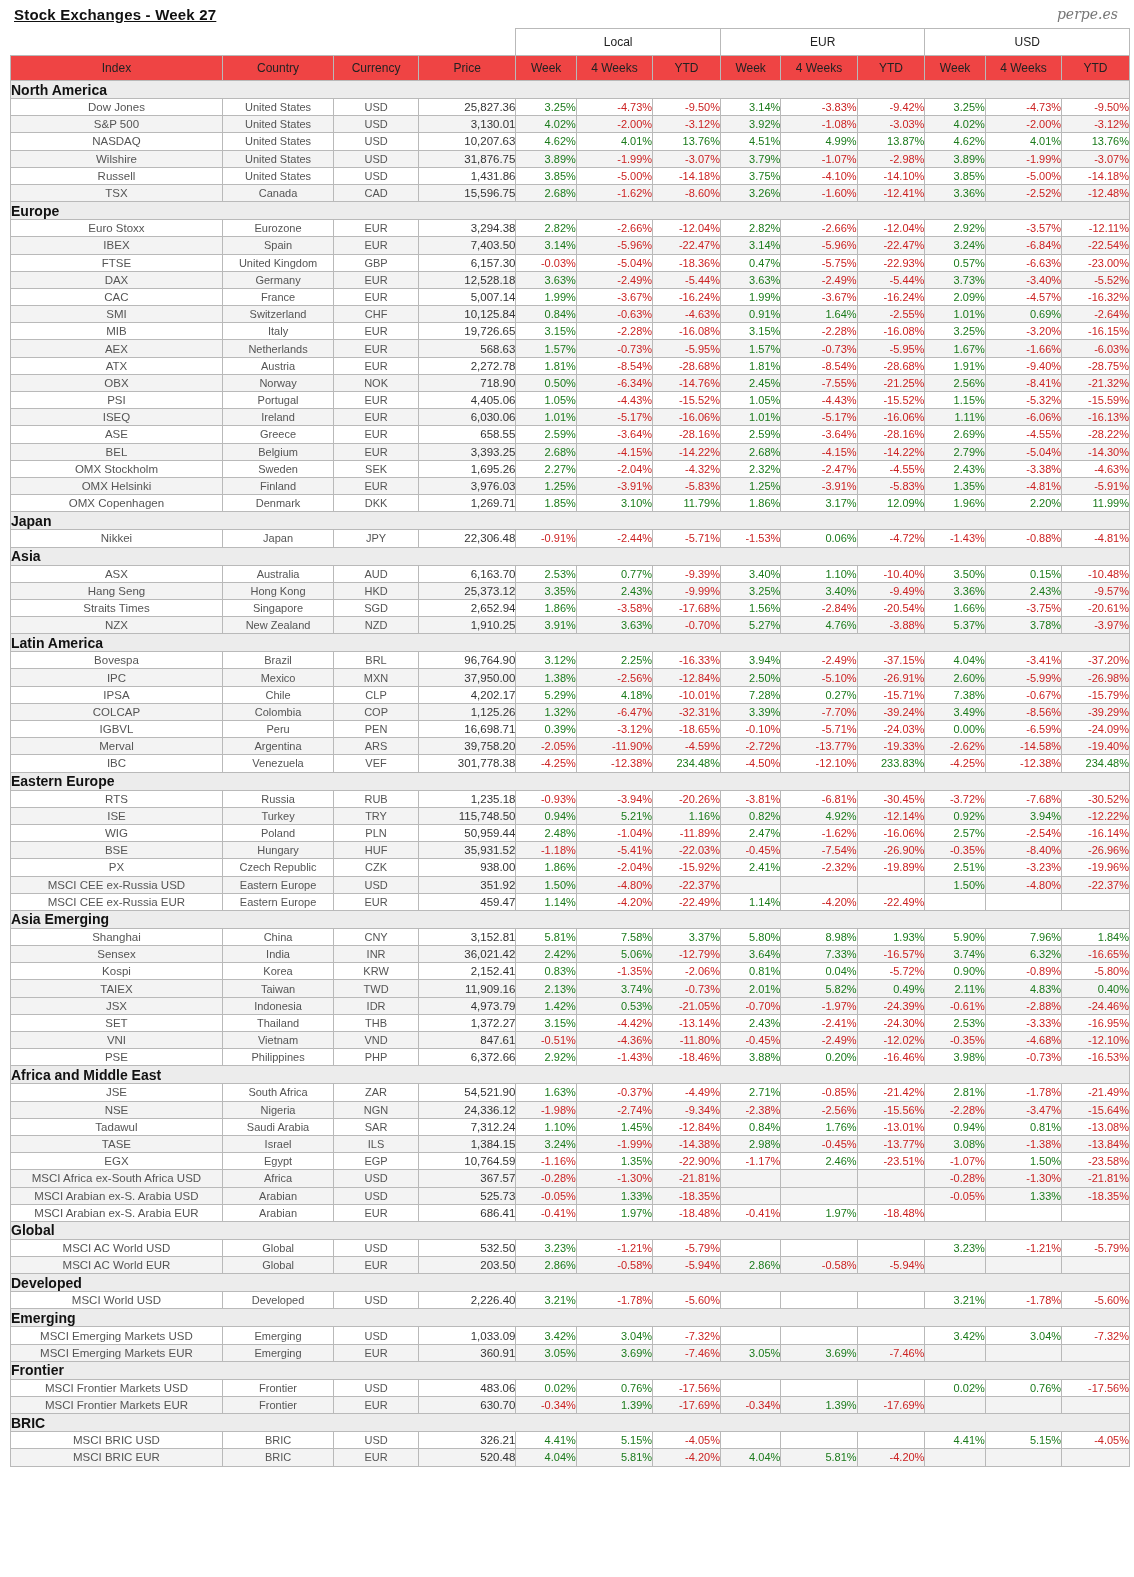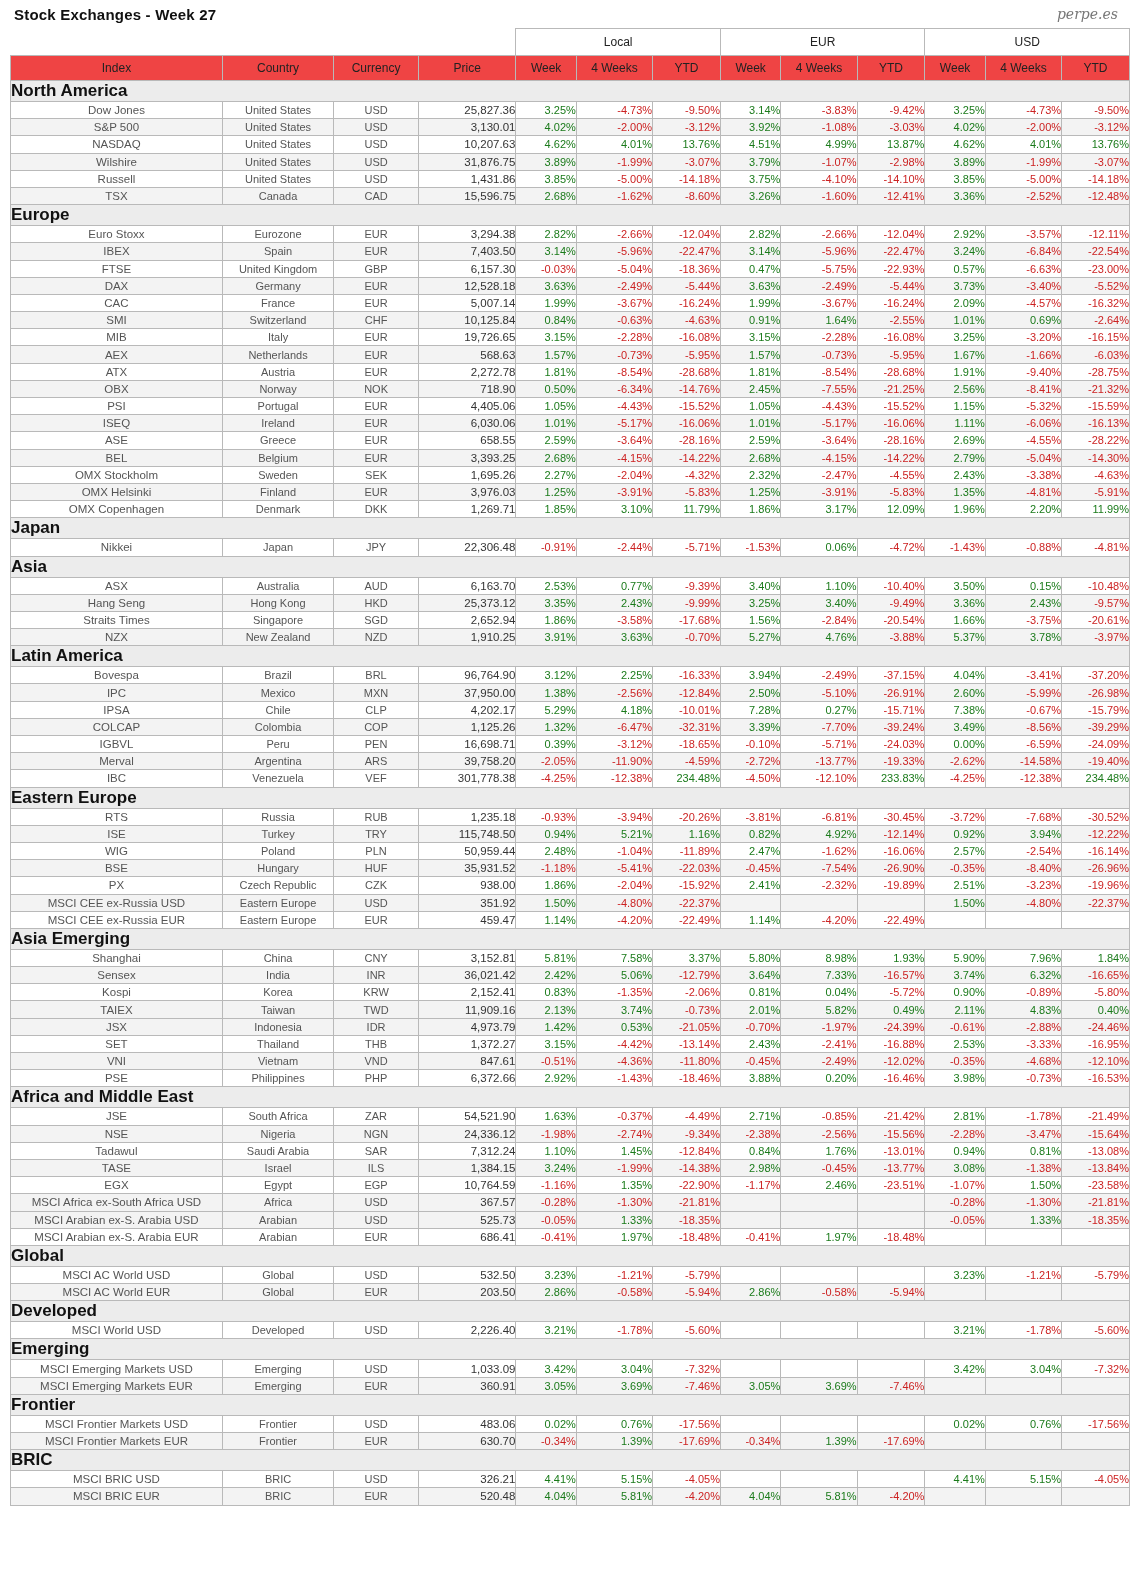--- a/index.html
+++ b/index.html
@@ -1,26 +1,26 @@
 <!DOCTYPE html>
 <html><head>
 <meta charset="utf-8">
 <style>
   html,body{margin:0;padding:0;background:#ffffff;}
   body{font-family:"Liberation Sans", sans-serif;color:#1a1a1a;}
   #page{width:1134px;height:1577px;position:relative;box-sizing:border-box;padding:6px 10px 0 10px;}
   .topbar{display:flex;align-items:flex-start;justify-content:space-between;height:22px;}
-  .title{font-size:15px;font-weight:bold;color:#111;letter-spacing:.2px;padding-left:4px;}
+  .title{font-size:15px;font-weight:bold;color:#111;letter-spacing:.2px;padding-left:4px;text-decoration:underline;}
   .brand{font-family:"DejaVu Serif", serif;font-size:14px;font-style:italic;color:#777;padding-right:6px;margin-left:8px;}
   table.sx{border-collapse:collapse;width:1120px;table-layout:fixed;font-size:11px;}
   table.sx td,table.sx th{border:1px solid #b9b9b9;padding:0;}
   .hdr-group{height:26px;text-align:center;font-size:12px;color:#222;font-weight:normal;background:#fff;}
   .hdr-col{height:24px;text-align:center;font-size:12px;color:#222;font-weight:normal;background:#ef4444;}
   .noborder{border:none !important;}
-  .sect td{background:#ececec;font-weight:bold;font-size:17px;color:#111;height:17px;padding-left:4px;}
+  .sect td{background:#ececec;font-weight:bold;font-size:14px;color:#111;height:17px;padding-left:4px;}
   tr.row{height:16.2px;}
   tr.row td{height:16.2px;}
   td.idx{text-align:center;font-size:11.5px;color:#555;}
   td.ctry{text-align:center;font-size:11px;color:#555;}
   td.cur{text-align:center;font-size:11px;color:#555;}
   td.price{text-align:right;padding-right:8px;font-size:11.5px;color:#333;}
   td.num{text-align:right;padding-right:7px;font-size:11px;}
   .pos{color:#1a7a1a;}
   .neg{color:#cc2222;}
   .alt td{background:#f3f3f3;}
@@ -804,21 +804,21 @@
         <tr class="row">
           <td class="idx">SET</td>
           <td class="ctry">Thailand</td>
           <td class="cur">THB</td>
           <td class="price">1,372.27</td>
           <td class="num pos">3.15%</td>
           <td class="num neg">-4.42%</td>
           <td class="num neg">-13.14%</td>
           <td class="num pos">2.43%</td>
           <td class="num neg">-2.41%</td>
-          <td class="num neg">-16.88%</td>
+          <td class="num neg">-24.30%</td>
           <td class="num pos">2.53%</td>
           <td class="num neg">-3.33%</td>
           <td class="num neg">-16.95%</td>
         </tr>
         <tr class="row alt">
           <td class="idx">VNI</td>
           <td class="ctry">Vietnam</td>
           <td class="cur">VND</td>
           <td class="price">847.61</td>
           <td class="num neg">-0.51%</td>

